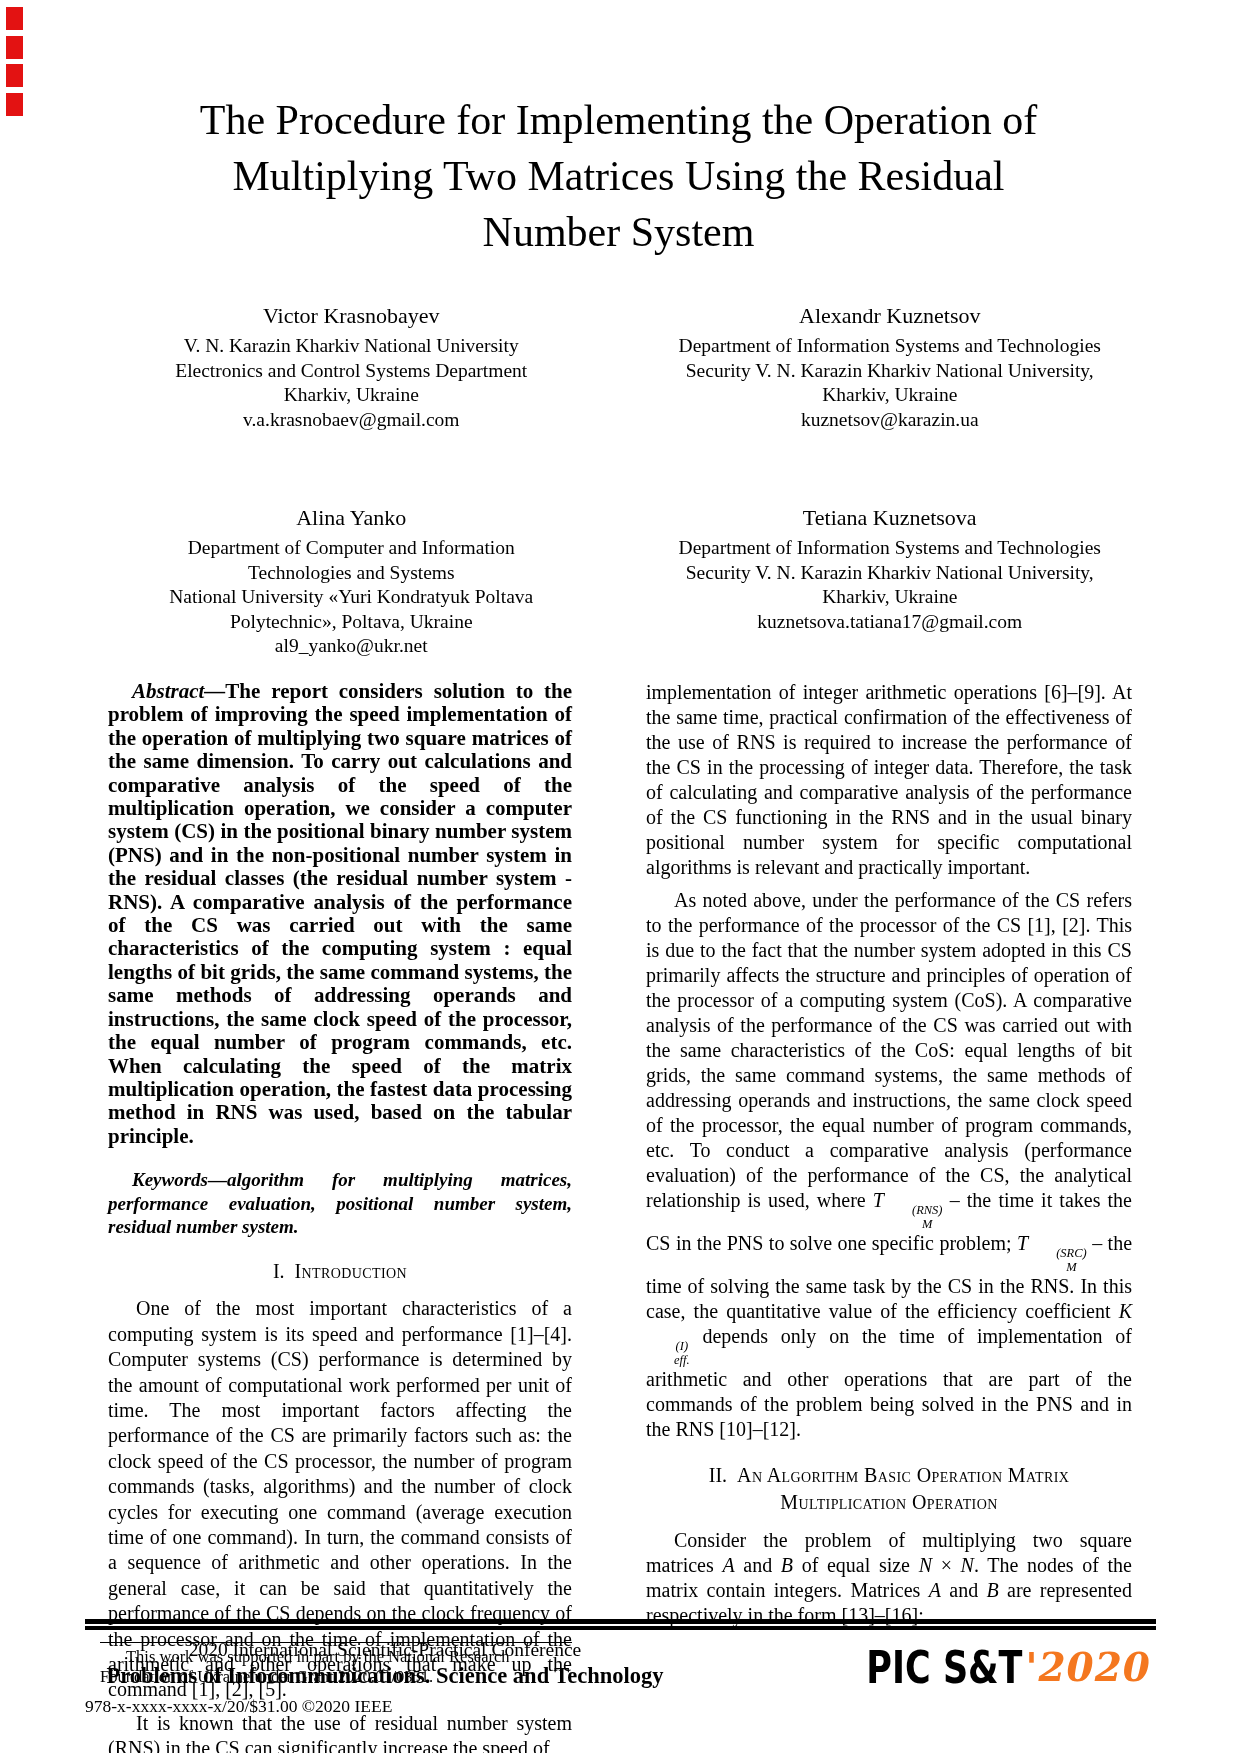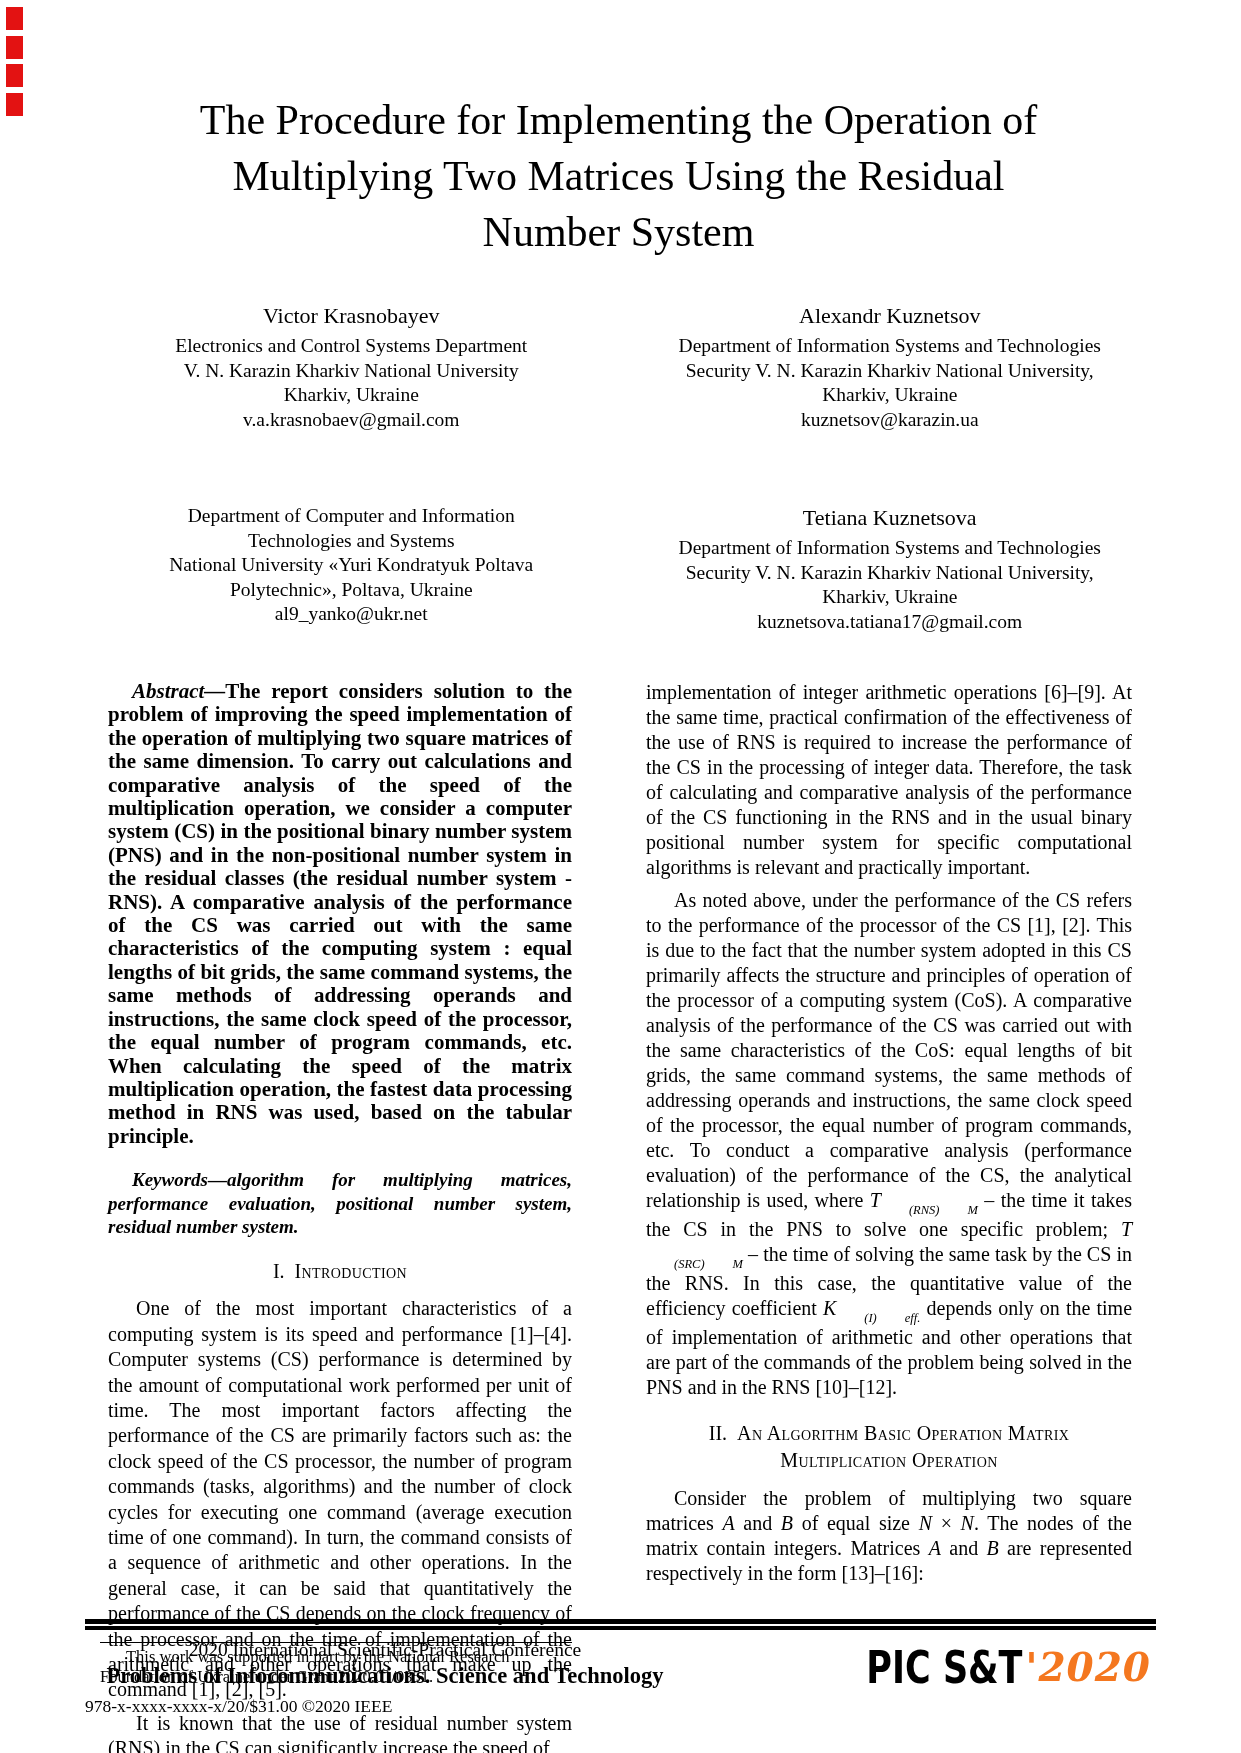--- a/index.html
+++ b/index.html
@@ -40,21 +40,21 @@
                margin:20px 0 12px 0;}
   .sec-heading .num{margin-right:10px;}
   .sec-heading .sc{font-variant:small-caps;letter-spacing:0.4px;}
   .sec-heading2{margin-top:20px;line-height:27px;}
   .para{font-size:20px;line-height:25.4px;text-indent:28px;margin:8px 0 0 0;}
   .para.noindent{text-indent:0;margin-top:0;}
   .rp{line-height:25px;}
 
   
   .mbase{font-style:italic;}
-  .ss{display:inline-flex;flex-direction:row;align-items:center;
+  .ss{display:inline-flex;flex-direction:column;align-items:center;
       font-size:12.5px;line-height:1.12;vertical-align:-0.55em;font-style:italic;}
   .ss .sup{white-space:nowrap;}
   .ss .sub{white-space:nowrap;}
 
   
   .footnote{position:absolute;top:1642px;left:100px;width:472px;}
   .fn-rule{border:none;border-top:1.5px solid #000;margin:0 0 4px 0;width:100%;}
   .fn-text{font-size:16.5px;line-height:19.5px;text-align:left;text-indent:26px;margin:0;}
 
   
@@ -87,33 +87,34 @@
 
   <div class="title">
     <div>The Procedure for Implementing the Operation of</div>
     <div>Multiplying Two Matrices Using the Residual</div>
     <div>Number System</div>
   </div>
 
   <div class="authors">
     <div>
       <div class="author-name">Victor Krasnobayev</div>
+      <div class="author-line">V. N. Karazin Kharkiv National University</div>
       <div class="author-line">Electronics and Control Systems Department</div>
-      <div class="author-line">V. N. Karazin Kharkiv National University</div>
       <div class="author-line">Kharkiv, Ukraine</div>
       <div class="author-line">v.a.krasnobaev@gmail.com</div>
     </div>
     <div>
       <div class="author-name">Alexandr Kuznetsov</div>
       <div class="author-line">Department of Information Systems and Technologies</div>
       <div class="author-line">Security V. N. Karazin Kharkiv National University,</div>
       <div class="author-line">Kharkiv, Ukraine</div>
       <div class="author-line">kuznetsov@karazin.ua</div>
     </div>
     <div>
+      <div class="author-name">Alina Yanko</div>
       <div class="author-line">Department of Computer and Information</div>
       <div class="author-line">Technologies and Systems</div>
       <div class="author-line">National University «Yuri Kondratyuk Poltava</div>
       <div class="author-line">Polytechnic», Poltava, Ukraine</div>
       <div class="author-line">al9_yanko@ukr.net</div>
     </div>
     <div>
       <div class="author-name">Tetiana Kuznetsova</div>
       <div class="author-line">Department of Information Systems and Technologies</div>
       <div class="author-line">Security V. N. Karazin Kharkiv National University,</div>

